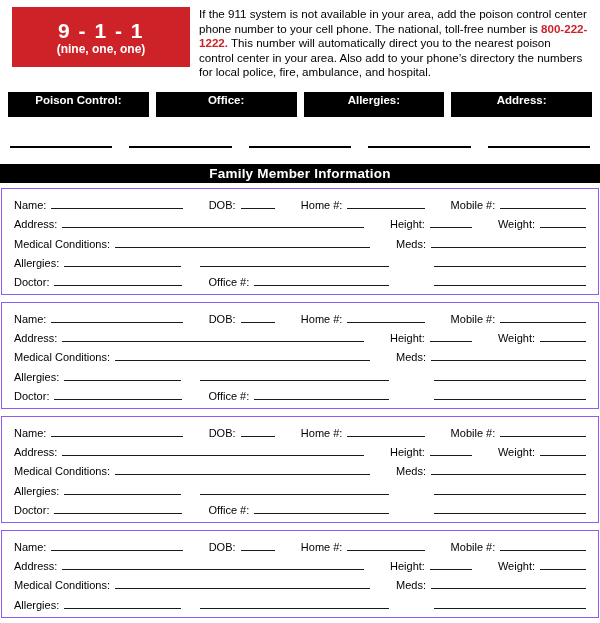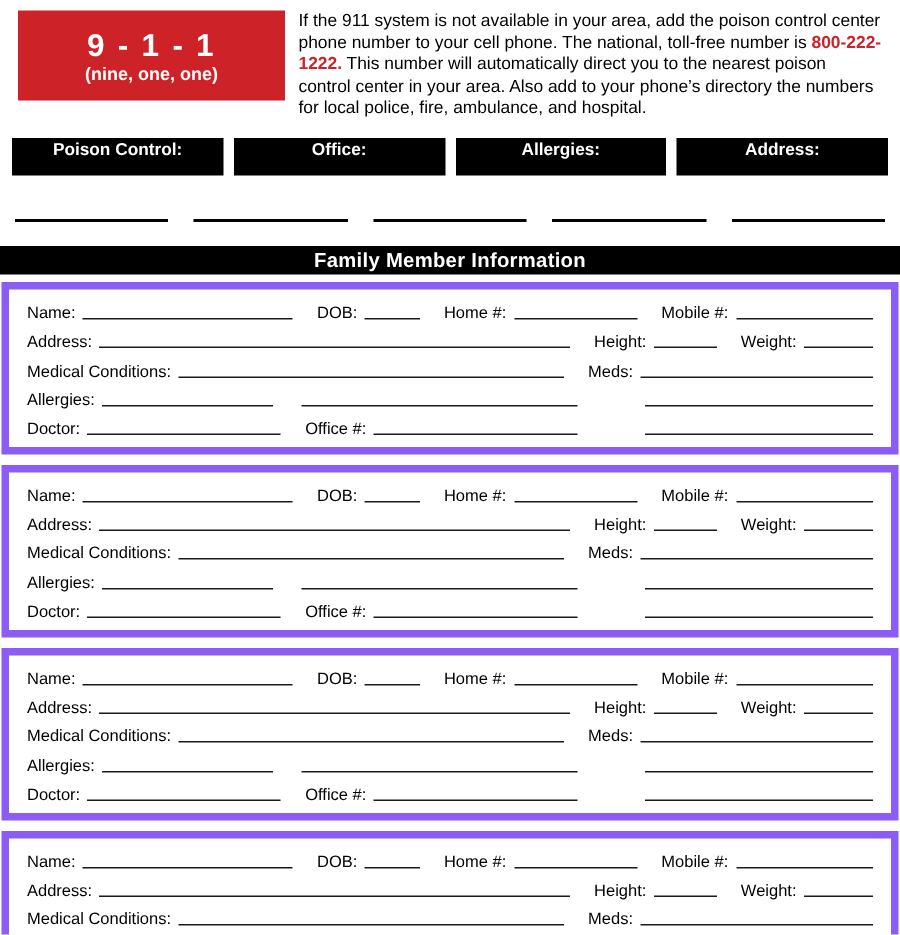--- a/index.html
+++ b/index.html
@@ -26,26 +26,26 @@
   .phone{color:#ce2229;font-weight:bold;}
   .contact-labels{display:flex;gap:7px;margin:12px 8px 0 8px;}
   .clabel{
     flex:1;background:#000;color:#fff;font-weight:bold;font-size:11.5px;
     text-align:center;height:25px;line-height:17px;
   }
   .contact-lines{display:flex;gap:17px;margin:27px 10px 0 10px;}
   .cline{flex:1;border-bottom:2px solid #000;height:2px;}
   #members{margin-top:5px;}
   .member{
-    border:5px solid #8b5cf6;margin:0 1px 7px 1px;
+    border:1px solid #8b5cf6;margin:0 1px 7px 1px;
     padding:4px 12px 5px 12px;background:#fff;
   }
   .row{display:flex;align-items:flex-end;height:19.2px;}
   .lbl{font-size:11px;white-space:nowrap;padding-bottom:1px;}
-  .ml{margin-left:16px;}
+  .ml{margin-left:26px;}
   .line{
     border-bottom:1.2px solid #1a1a1a;height:4px;margin:0 0 3px 5px;
     min-width:20px;
   }
   .wfix42{flex:0 0 42px;}
   .wfix46{flex:0 0 46px;}
   .rline{flex:0 0 152px;margin-left:45px;}
   .mline{flex:0 0 155px;}
   .gap14{flex:0 0 14px;border:none;min-width:0;}
 </style>

